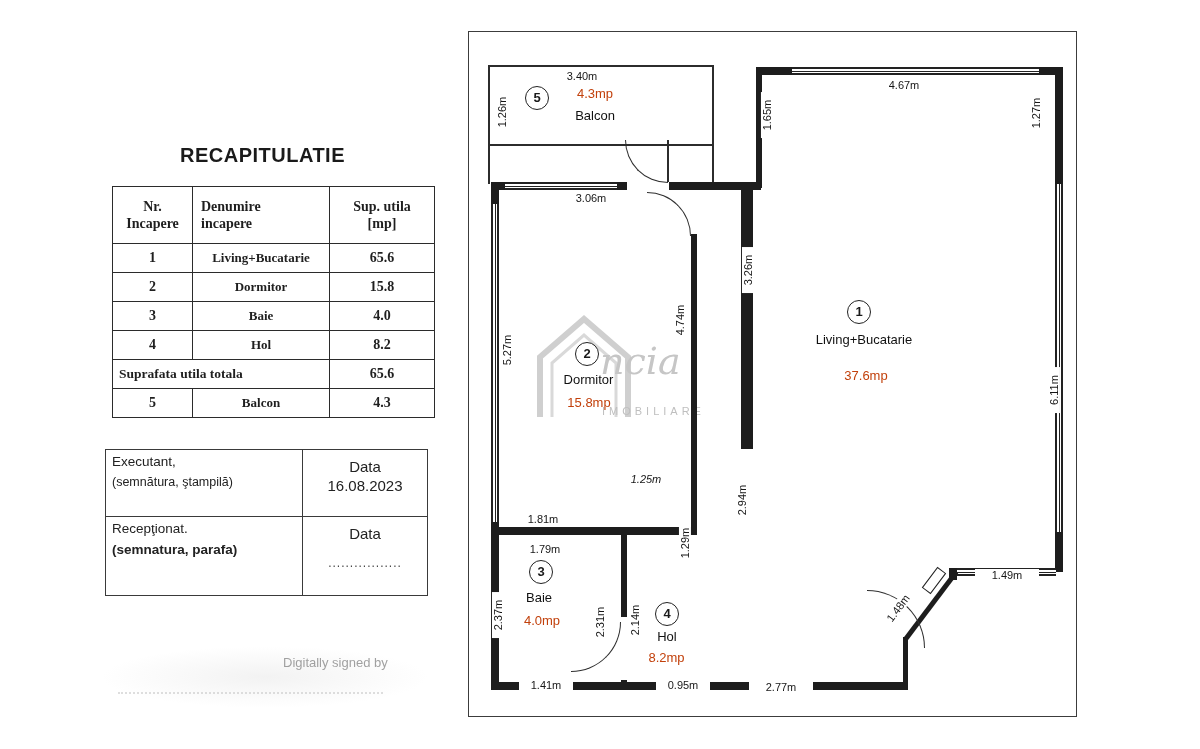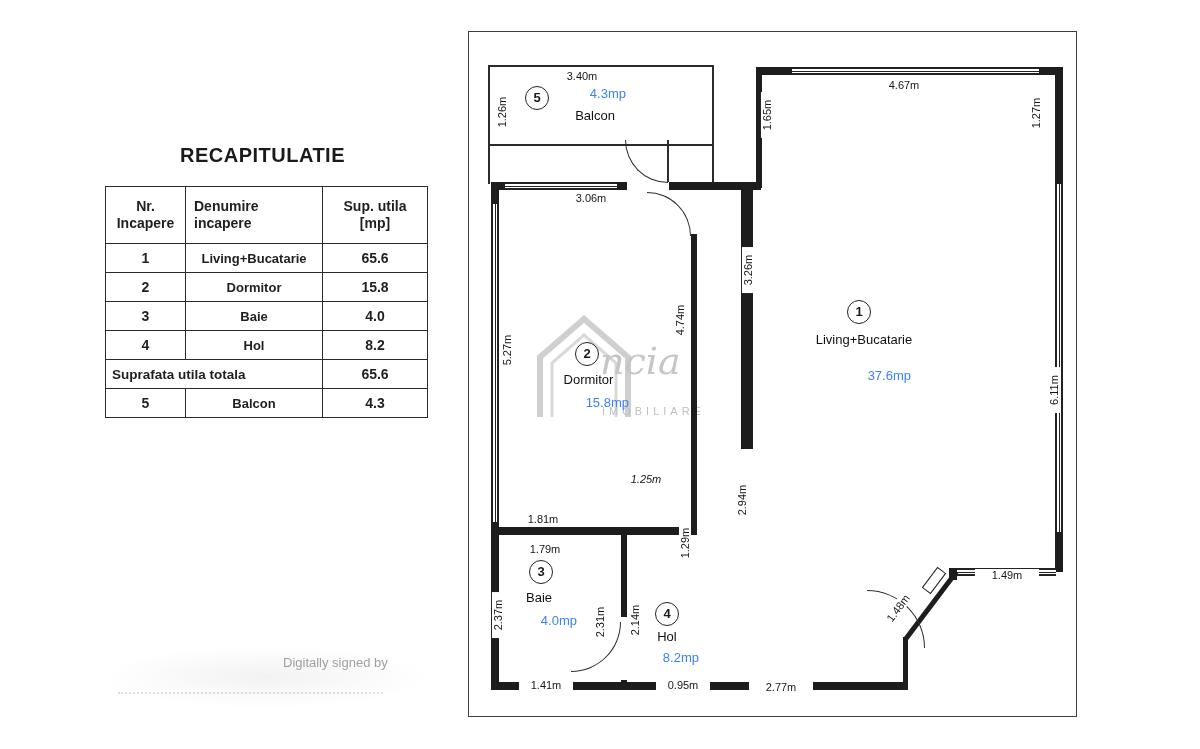--- a/index.html
+++ b/index.html
@@ -1,21 +1,21 @@
 <!DOCTYPE html>
 <html><head>
 <meta charset="utf-8">
 <style>
   html,body{margin:0;padding:0;background:#fff;}
   body{font-family:"Liberation Sans",sans-serif;color:#1a1a1a;}
   #page{position:relative;width:1200px;height:749px;background:#fff;overflow:hidden;}
 
   
   #title{position:absolute;left:180px;top:144px;font-size:20px;font-weight:bold;letter-spacing:.5px;}
-  #recap{position:absolute;left:105px;top:186px;border-collapse:collapse;table-layout:fixed;}
+  #recap{position:absolute;left:112px;top:186px;border-collapse:collapse;table-layout:fixed;font-family:Liberation Serif, serif;}
   #recap th,#recap td{border:1.8px solid #2b2b2b;font-weight:bold;color:#1f1f1f;padding:1px 4px;font-size:14px;}
   #recap th{height:54px;vertical-align:middle;}
   #recap td{height:26px;text-align:center;}
   #recap td.name{font-size:13px;}
   #recap td.mlabel{text-align:left;padding-left:6px;font-size:13.5px;}
   .th2{line-height:1.25;}
 
   #sig{position:absolute;left:105px;top:449px;border-collapse:collapse;table-layout:fixed;}
   #sig td{border:1.5px solid #3a3a3a;vertical-align:top;padding:4px 6px;color:#222;}
   .sig-main{font-size:13.5px;}
@@ -47,21 +47,21 @@
   .arc{position:absolute;border:1.4px solid #2e2e2e;box-sizing:border-box;background:transparent;}
   .arc.tr{border-left:none;border-bottom:none;border-top-right-radius:100%;}
   .arc.br{border-left:none;border-top:none;border-bottom-right-radius:100%;}
   .arc.bl{border-right:none;border-top:none;border-bottom-left-radius:100%;}
   .doorleaf{position:absolute;border:1.5px solid #222;background:#fff;box-sizing:border-box;}
   .dim{position:absolute;font-size:11px;line-height:1.1;color:#161616;white-space:nowrap;text-align:center;background:#fff;padding:0 1px;}
   .dim.v{transform:rotate(-90deg);}
   .circ{position:absolute;width:22px;height:22px;border:1.6px solid #222;border-radius:50%;font-size:13px;
     font-weight:bold;text-align:center;line-height:21px;background:#fff;}
   .rname{position:absolute;font-size:13px;color:#111;text-align:center;}
-  .rarea{position:absolute;font-size:13px;color:#3b82f6;text-align:right;}
+  .rarea{position:absolute;font-size:13px;color:#c2410c;text-align:center;}
 </style>
 </head>
 <body>
 
 <div id="page">
 
   <div id="title">RECAPITULATIE</div>
 
   <div id="watermark">
     <svg width="125" height="120" viewBox="0 0 125 120">
@@ -124,20 +124,40 @@
     </tr>
   </tbody>
     </table>
 
   <table id="sig">
     <colgroup>
         <col style="width:197px">
         <col style="width:125px">
       </colgroup>
     <tbody>
+        <tr>
+      <td style="height:58px;">
+        <div class="sig-main">Executant,</div>
+        <div class="sig-sub">(semnătura, ştampilă)</div>
+      </td>
+      <td>
+        <div class="sig-data">Data</div>
+        <div class="sig-date">16.08.2023</div>
+      </td>
+    </tr>
+    <tr>
+      <td style="height:70px;">
+        <div class="sig-main">Recepţionat.</div>
+        <div class="sig-sub b">(semnatura, parafa)</div>
+      </td>
+      <td>
+        <div class="sig-data">Data</div>
+        <div class="sig-dots">.................</div>
+      </td>
+    </tr>
   </tbody>
     </table>
 
   <div id="smudge"></div>
   <div id="digital-note">Digitally signed by</div>
   <div id="faint-line"></div>
 
   <div id="plan">
 
     <div class="twall" style="left:19px;top:33px;width:226px;height:2px;"></div>

